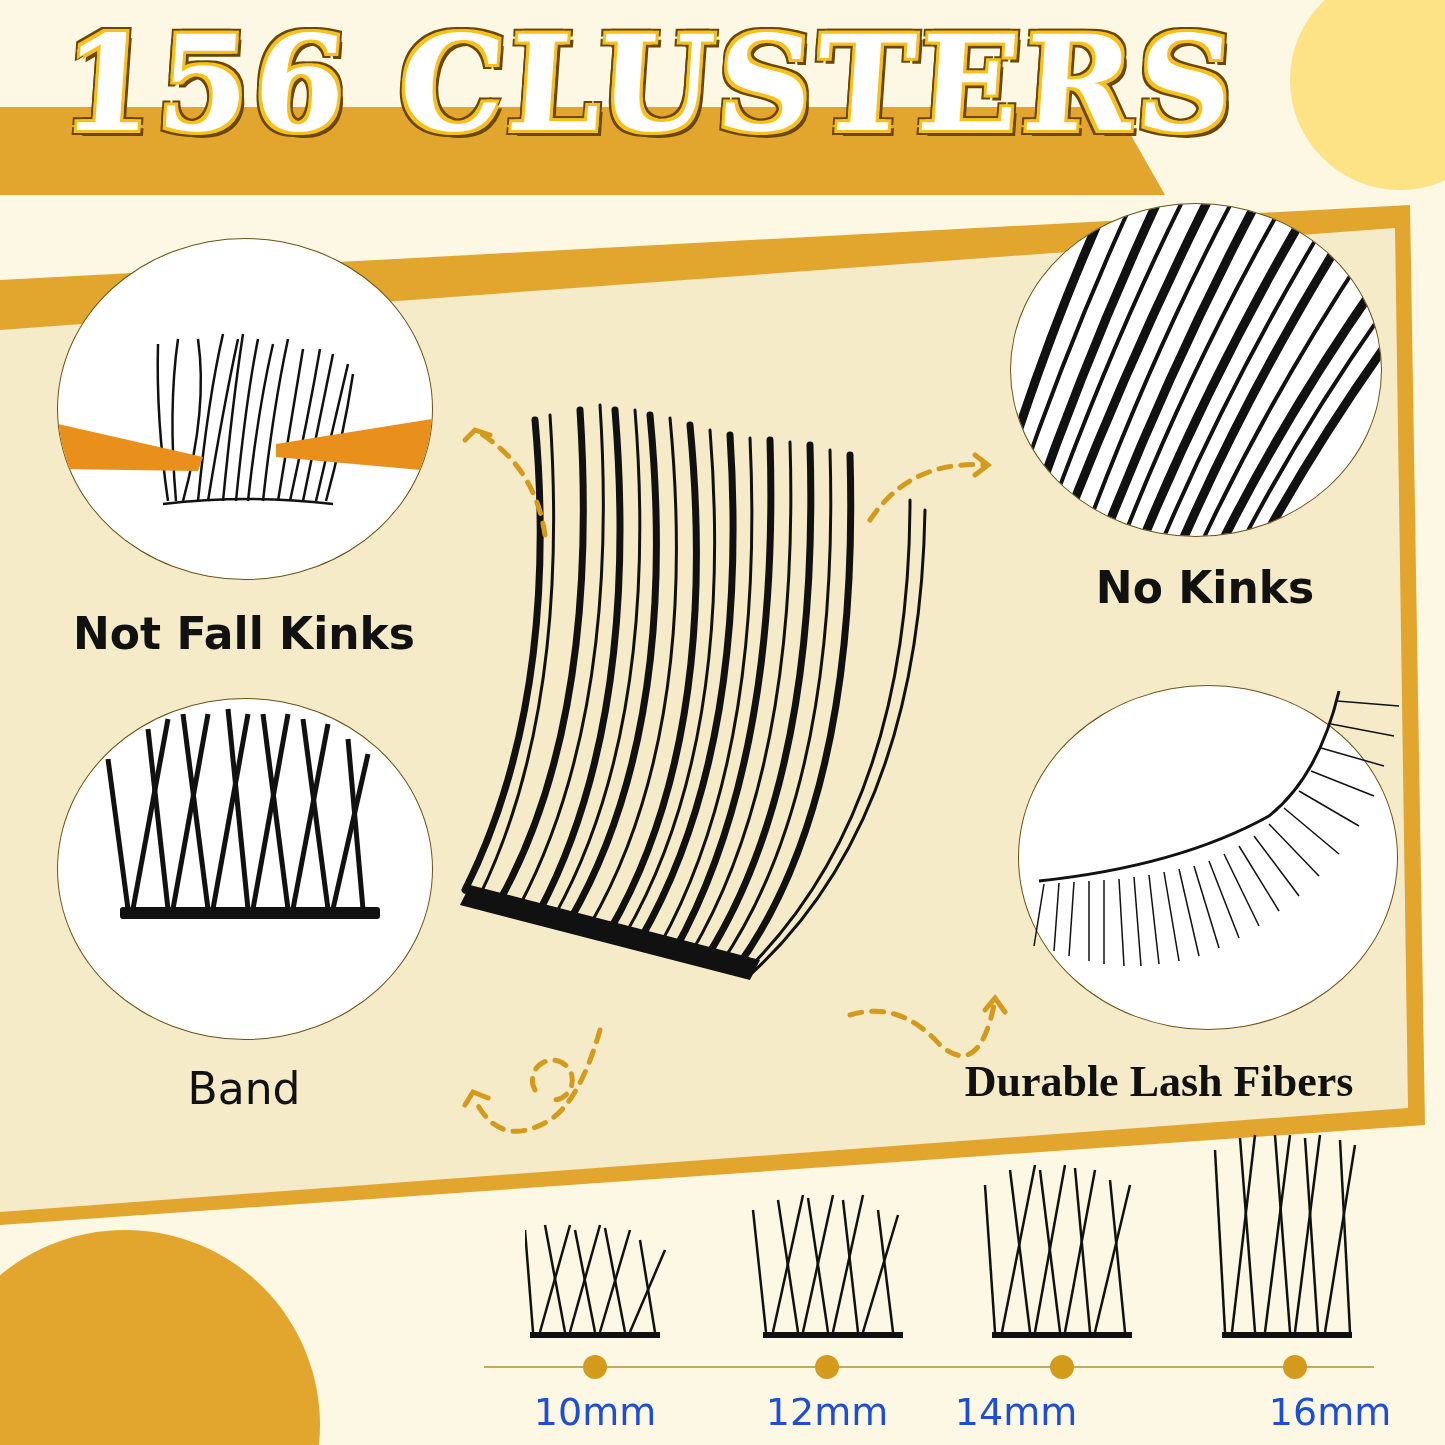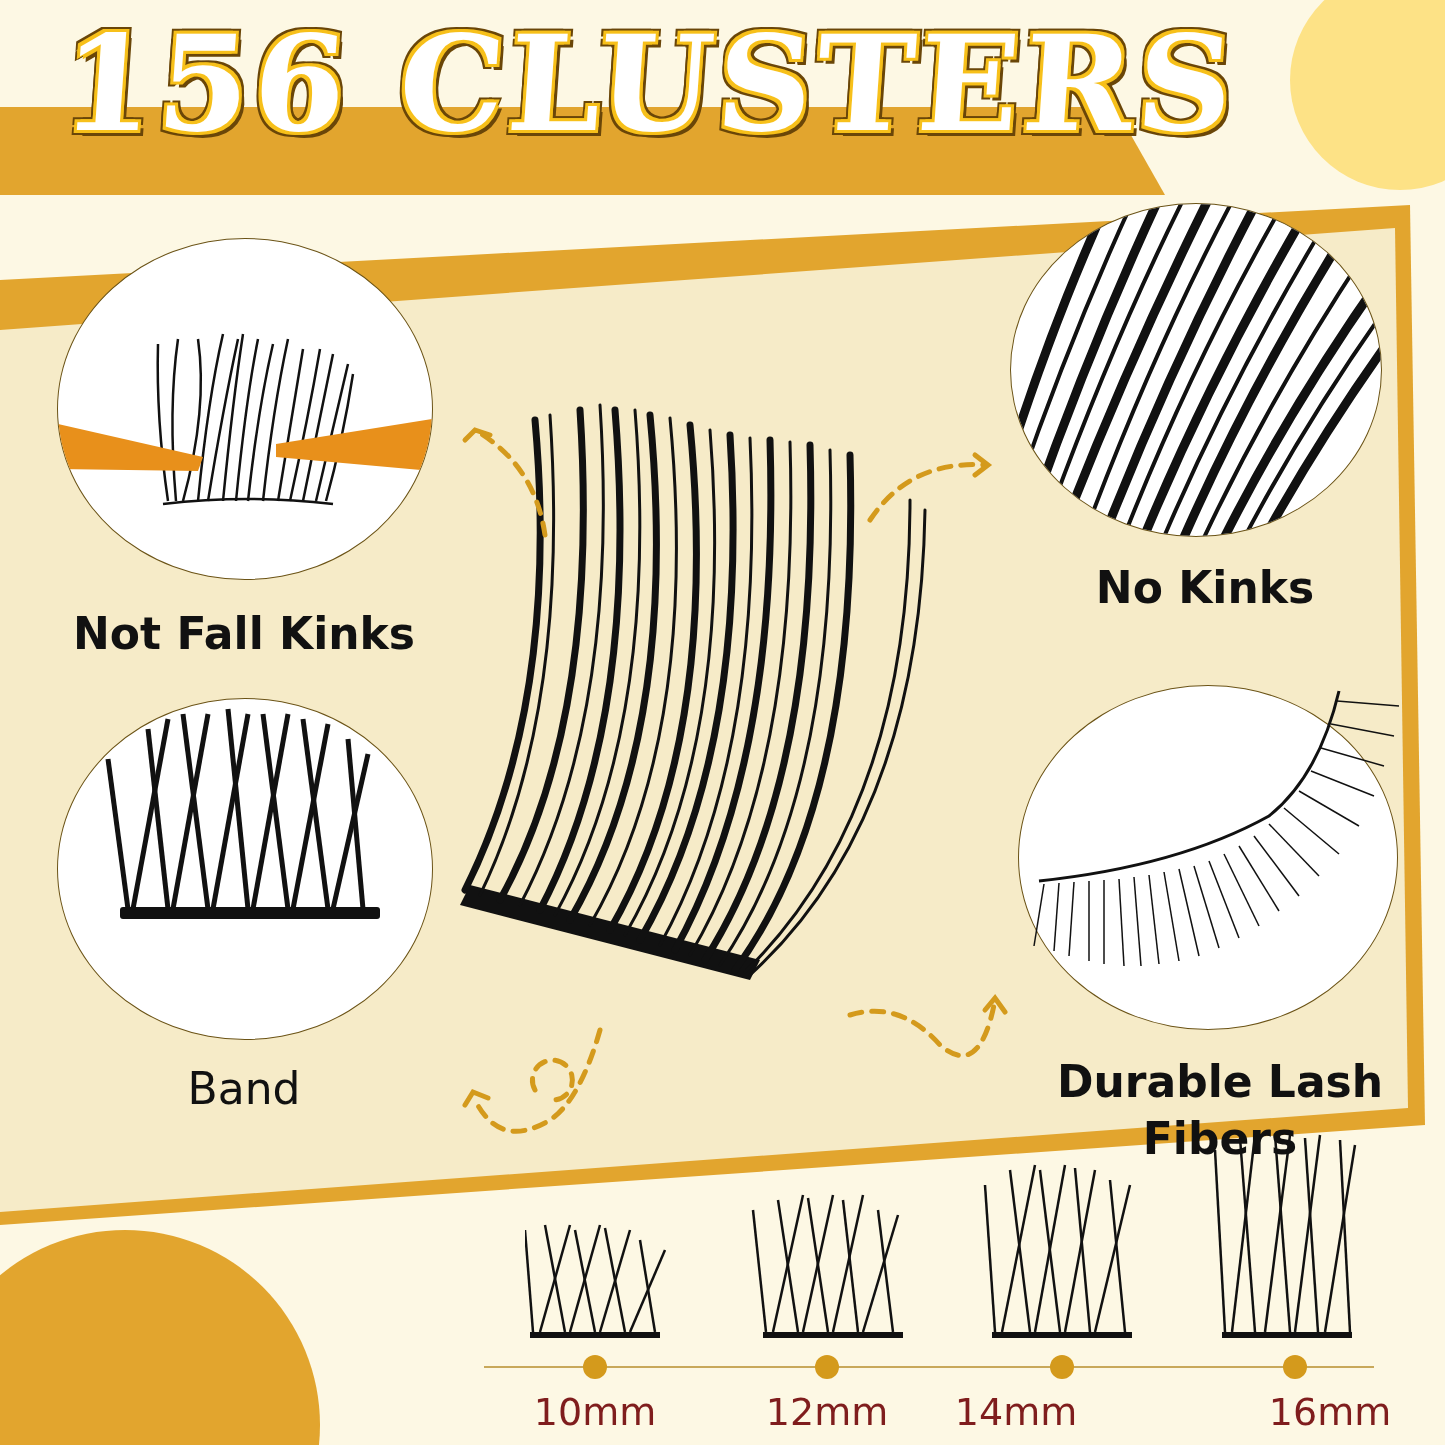--- a/index.html
+++ b/index.html
@@ -37,21 +37,21 @@
       position: absolute; text-align: center; color: #111;
       font-family: "DejaVu Sans", sans-serif; font-weight: bold;
       font-size: 44px; line-height: 1.3;
     }
 
     
     .len-line { position: absolute; left: 484px; top: 1366px; width: 890px; height: 2px; background: #c8a85a; }
     .len-dot { position: absolute; width: 24px; height: 24px; border-radius: 50%; background: #d49a1c; top: 1355px; }
     .len-label {
       position: absolute; top: 1390px; width: 160px; text-align: center;
-      font-family: "DejaVu Sans", sans-serif; font-size: 38px; color: #7f1d1d;
+      font-family: "DejaVu Sans", sans-serif; font-size: 38px; color: #1d4ed8;
     }
     .mini-lash { position: absolute; }
   </style>
 </head>
 <body>
 
 <svg class="layer" width="1445" height="1445" viewBox="0 0 1445 1445">
 
   <circle cx="1400" cy="80" r="110" fill="#fde286"></circle>
 
@@ -162,21 +162,21 @@
       <path d="M250,138 L300,190"></path>
         <path d="M265,122 L320,168"></path>
         <path d="M280,105 L340,140"></path>
       <path d="M292,85 L355,110"></path>
         <path d="M302,62 L365,80"></path>
         <path d="M312,38 L375,50"></path>
       <path d="M318,15 L380,20"></path>
     </g>
   </svg>
 </div>
-<div class="label" style="left:1000px; top:1053px; width:440px;">Durable Lash Fibers</div>
+<div class="label" style="left:939px; top:1053px; width:440px;font-family:Liberation Serif, serif;">Durable Lash Fibers</div>
 
 <svg class="abs" style="left:440px; top:380px;" width="580" height="780" viewBox="0 0 580 780">
   <path d="M20,525 L310,600 L320,580 L30,505 Z" fill="#111"></path>
   <g stroke="#111" stroke-width="7" fill="none" stroke-linecap="round">
     <path d="M25,510 Q120,320 95,40"></path>
     <path d="M60,520 Q160,340 140,30"></path>
     <path d="M100,530 Q200,340 175,30"></path>
     <path d="M130,540 Q240,350 210,35"></path>
     <path d="M170,550 Q280,360 250,45"></path>
     <path d="M200,560 Q310,370 290,55"></path>

